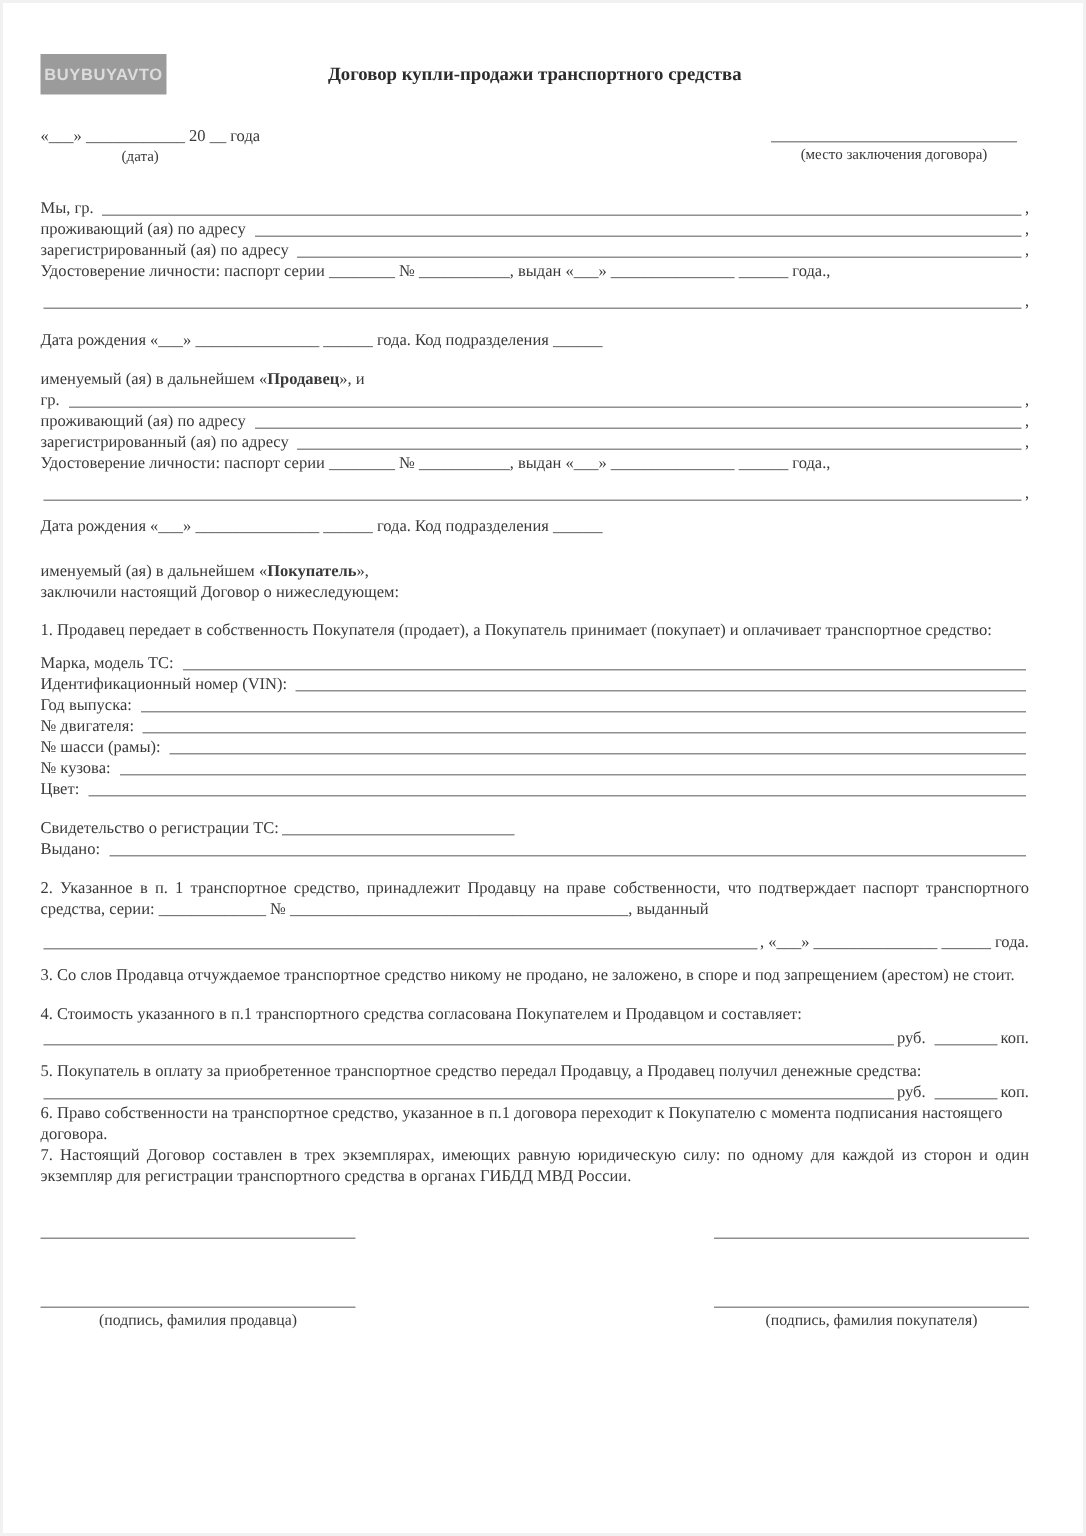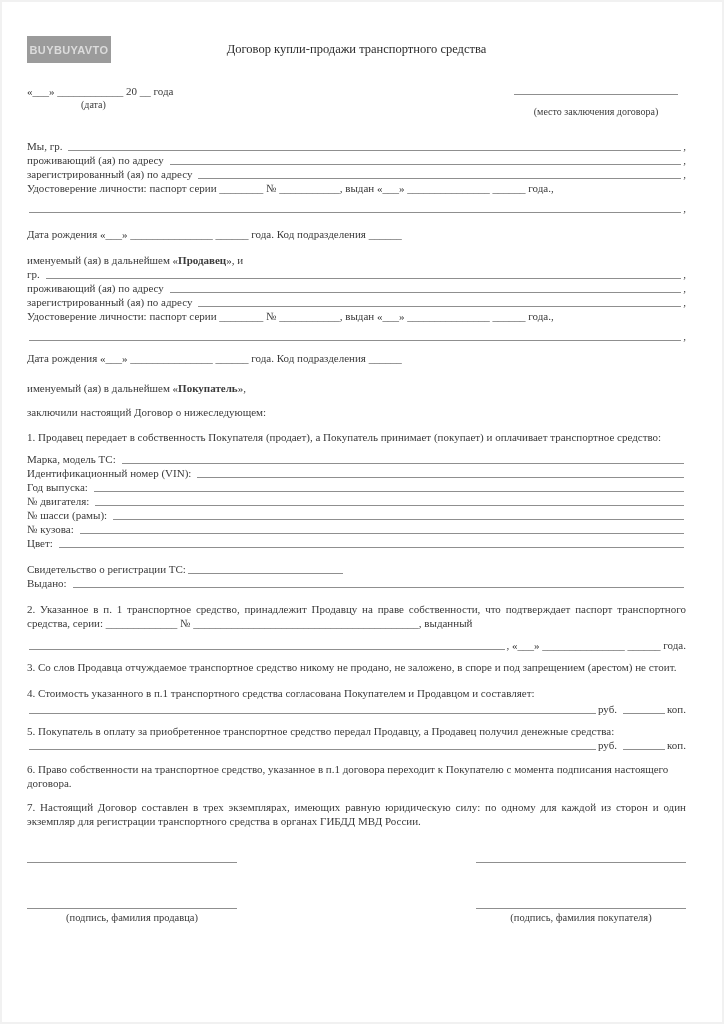--- a/index.html
+++ b/index.html
@@ -17,46 +17,46 @@
 
   .header { position: relative; height: 30px; }
   .logo {
     position: absolute; left: 0; top: 2px;
     width: 84px; height: 27px;
     background: #9b9b9b; color: #dcdcdc;
     font-family: "Liberation Sans", "DejaVu Sans", sans-serif;
     font-size: 11px; font-weight: bold; letter-spacing: 0.4px;
     display: flex; align-items: center; justify-content: center;
   }
-  .title { text-align: center; font-weight: normal; font-size: 12.5px; padding-top: 8px; color: #2c2c2c; }
+  .title { text-align: center; font-weight: bold; font-size: 12.5px; padding-top: 8px; color: #2c2c2c; }
 
   .daterow { margin-top: 20px; display: flex; justify-content: space-between; align-items: flex-start; gap: 16px; }
   .caption { font-size: 10px; color: #3a3a3a; }
   .date-cap { margin-left: 54px; margin-top: 0px; }
   .place-box { width: 180px; text-align: center; }
   .place-line { height: 11px; border-bottom: 1px solid #8f8f8f; margin: 0 8px; }
-  .place-box .caption { margin-top: 10px; font-family: Liberation Serif, serif; }
+  .place-box .caption { margin-top: 2px; font-family: Liberation Serif, serif; }
 
   .frow { display: flex; align-items: flex-end; }
   .fill {
     flex: 1 1 auto;
     border-bottom: 1px solid #8f8f8f;
     margin: 0 2px 2px 6px; height: 12px;
   }
   .fill.noml { margin-left: 2px; }
   .wplate { flex: 0 0 130px; }
   .wcert  { flex: 0 0 155px; }
   .wkop   { flex: 0 0 42px; margin-right: 2px; }
 
   .para { margin: 0; }
   .just { text-align: justify; }
   b { font-weight: bold; }
 
   .mt2{margin-top:2px} .mt6{margin-top:6px} .mt8{margin-top:8px}
-  .mt10{margin-top:10px} .mt11{margin-top:11px} .mt12{margin-top:12px} .mt16{margin-top:16px} .mt20{margin-top:20px}
+  .mt10{} .mt11{margin-top:11px} .mt12{margin-top:12px} .mt16{margin-top:16px} .mt20{margin-top:20px}
 
   .sigrow { display: flex; justify-content: space-between; margin-top: 22px; }
   .sigcol { width: 210px; text-align: center; }
   .sigline { border-bottom: 1px solid #8f8f8f; height: 13px; }
   .sigline2 { margin-top: 33px; }
   .sigcol .caption { margin-top: 2px; font-size: 10.5px; }
 </style>
 </head>
 <body>
 

